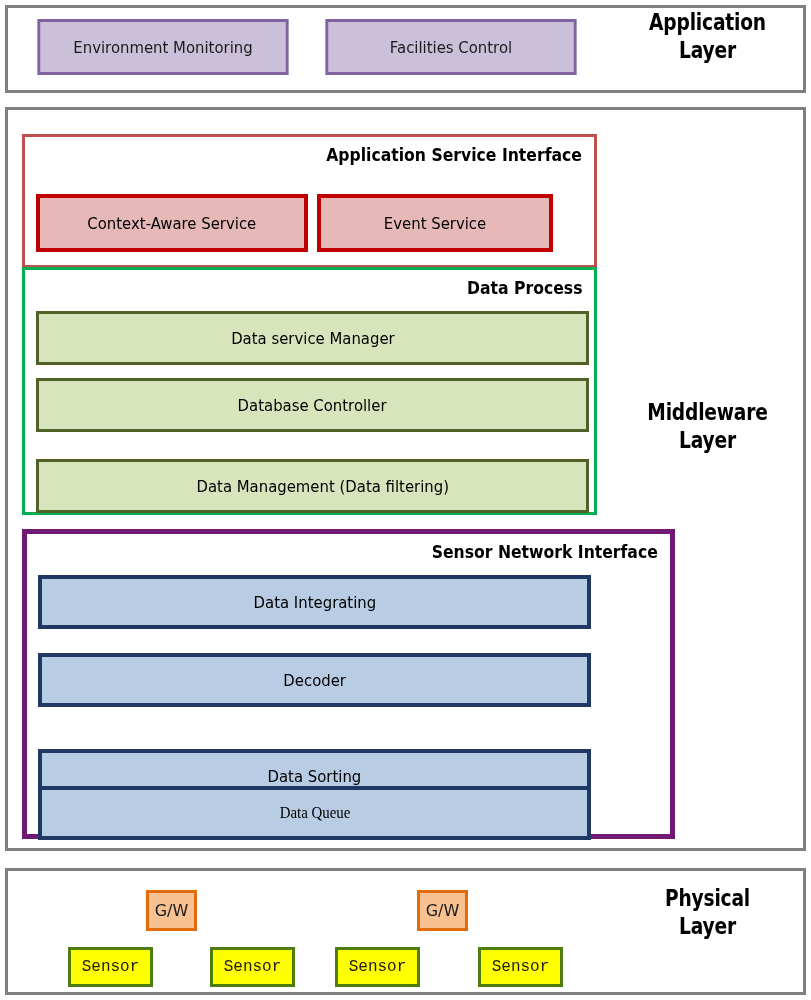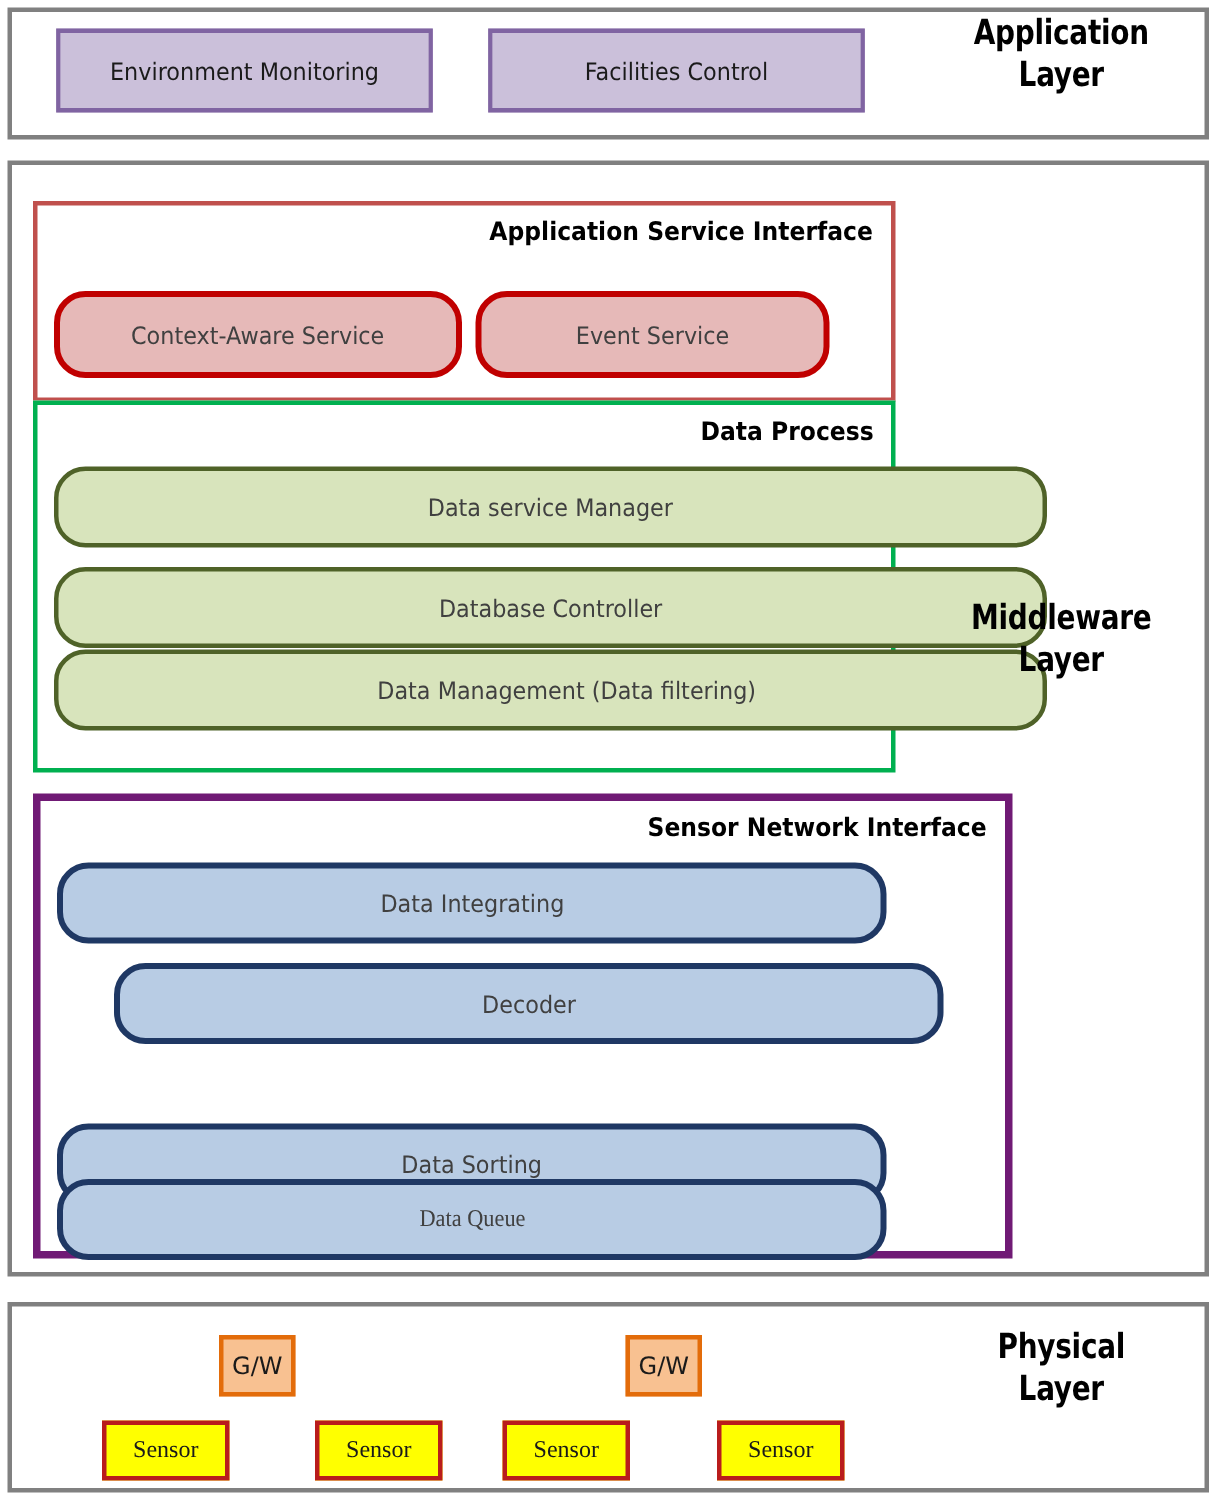--- a/index.html
+++ b/index.html
@@ -90,23 +90,22 @@
     transform: scaleX(0.92);
     transform-origin: right center;
   }
   .panel-row {
     position: absolute;
     box-sizing: border-box;
     display: flex;
     align-items: center;
     justify-content: center;
     font-size: 16px;
-    color: #404040;
-    font-family: "DejaVu Sans", sans-serif;
-    border-radius: 21px;
+    color: #000000;
+    font-family: "DejaVu Sans", sans-serif;
   }
   .panel-row span {
     display: inline-block;
     transform: scaleX(0.93);
   }
 
   
   #panel-app-service {
     left: 22px; top: 134px; width: 575px; height: 134px;
     border: 3px solid #c0504d;
@@ -125,45 +124,45 @@
   
   #panel-data-process {
     left: 22px; top: 267px; width: 575px; height: 248px;
     border: 3px solid #00b050;
     text-decoration: underline;
   }
   #panel-data-process .proc-box {
     position: absolute;
     box-sizing: border-box;
     left: 11px;
-    width: 662px;
+    width: 553px;
     height: 54px;
     background: #d8e4bc;
     border: 3px solid #4f6228;
   }
   #proc-box-0 { top: 41px;  }
   #proc-box-1 { top: 108px; }
-  #proc-box-2 { top: 163px; padding-left: 21px; }
+  #proc-box-2 { top: 189px; padding-left: 21px; }
 
   
   #panel-sensor-network {
     left: 22px; top: 529px; width: 653px; height: 310px;
     border: 5px solid #701a75;
   }
   #panel-sensor-network .net-box {
     position: absolute;
     box-sizing: border-box;
     left: 11px;
     width: 553px;
     height: 54px;
     background: #b8cce4;
     border: 4px solid #1f3864;
   }
   #net-box-0 { top: 41px;  }
-  #net-box-1 { top: 108px; margin-left: 38px; }
+  #net-box-1 { top: 119px; }
   #net-box-2 { top: 174px; margin-top: 41px; }
   #net-box-3 { top: 252px; font-family: Liberation Serif, serif; }
 
   
   .gw-box {
     position: absolute;
     box-sizing: border-box;
     width: 51px;
     height: 41px;
     top: 890px;
@@ -179,27 +178,27 @@
   #gw-box-0 { left: 146px; }
   #gw-box-1 { left: 417px; }
 
   .sensor-box {
     position: absolute;
     box-sizing: border-box;
     width: 85px;
     height: 40px;
     top: 947px;
     background: #ffff00;
-    border: 3px solid #b91c1c;
+    border: 3px solid #4d7c0f;
     display: flex;
     align-items: center;
     justify-content: center;
     font-size: 16px;
     color: #1a1a1a;
-    font-family: Liberation Serif, serif;
+    font-family: Liberation Mono, monospace;
   }
   #sensor-box-0 { left: 68px;  }
   #sensor-box-1 { left: 210px; }
   #sensor-box-2 { left: 335px; }
   #sensor-box-3 { left: 478px; }
 </style>
 </head>
 <body>
 
 <div class="diagram">

